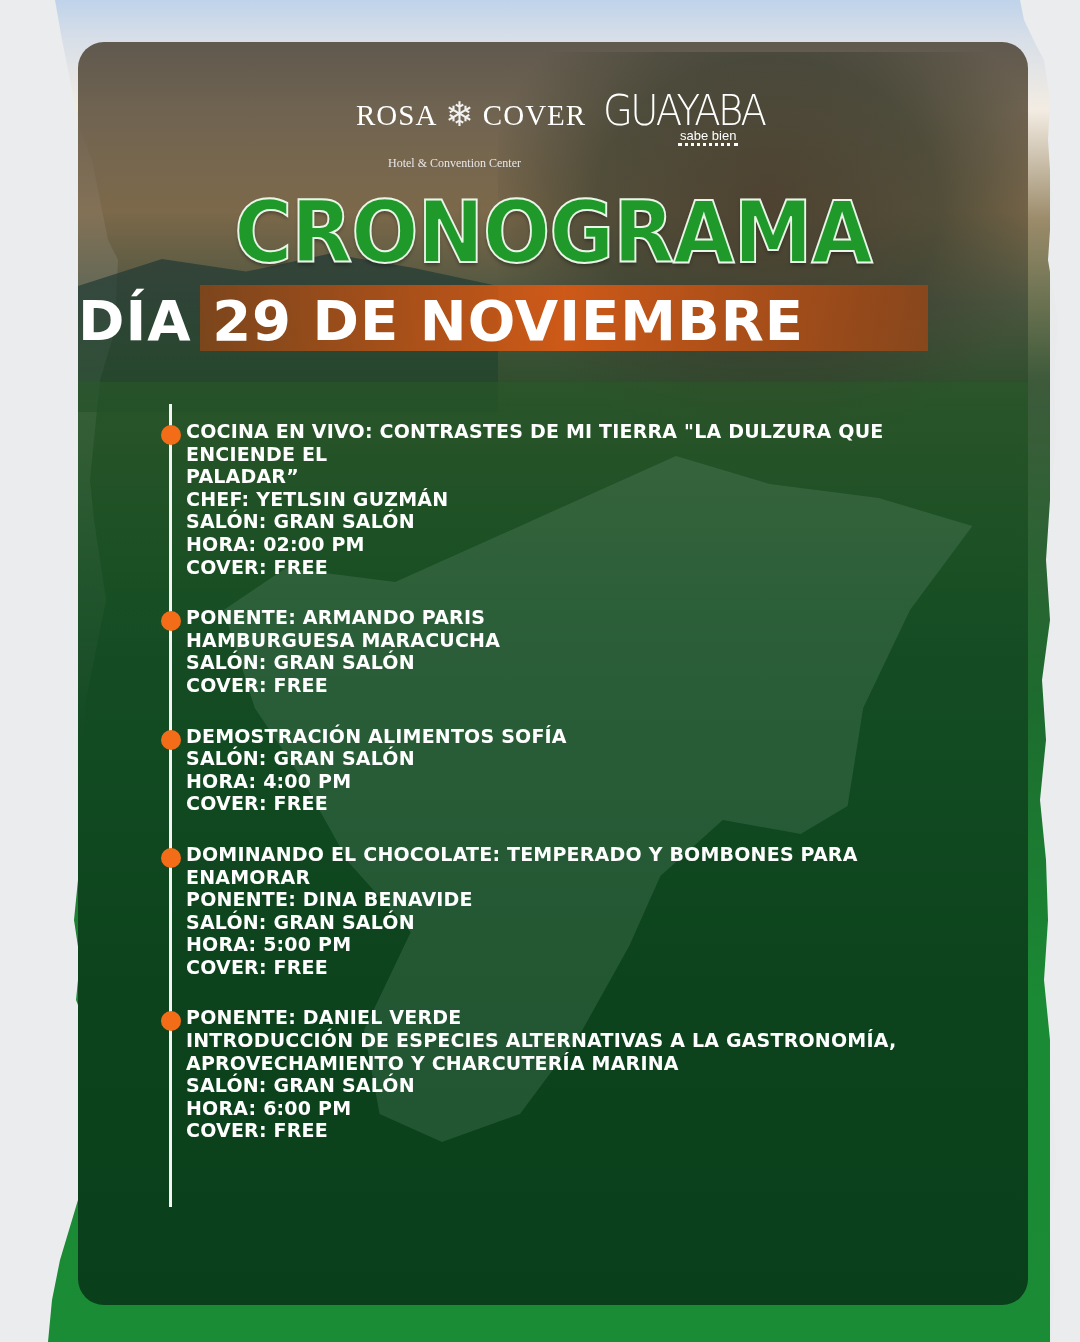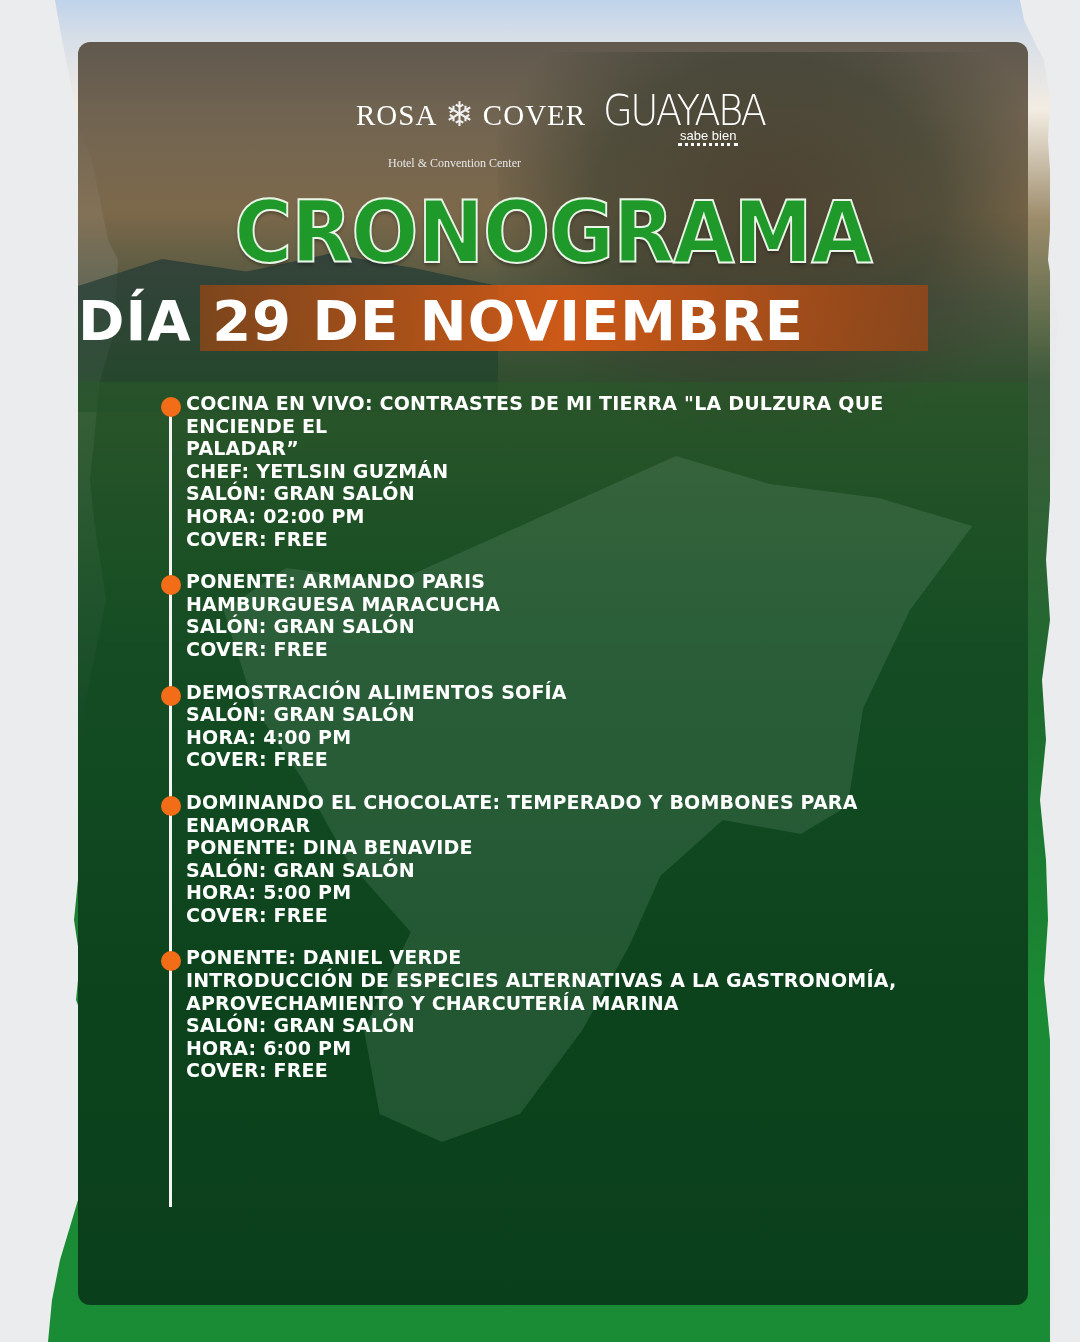--- a/index.html
+++ b/index.html
@@ -20,21 +20,21 @@
       clip-path: polygon(0 0, 55px 0, 62px 40px, 72px 90px, 80px 130px, 92px 160px, 100px 200px, 108px 240px, 118px 260px, 116px 300px, 112px 340px, 100px 380px, 96px 420px, 90px 480px, 94px 520px, 100px 560px, 106px 600px, 96px 650px, 86px 700px, 82px 760px, 80px 820px, 78px 880px, 74px 920px, 80px 960px, 76px 1000px, 92px 1040px, 100px 1080px, 98px 1120px, 86px 1160px, 78px 1200px, 60px 1260px, 52px 1300px, 48px 1342px, 0 1342px);
     }
     .torn-right {
       position: absolute; right: 0; top: 0; width: 90px; height: 1342px;
       background: #ebecee;
       clip-path: polygon(100% 0, 30px 0, 34px 20px, 46px 45px, 54px 60px, 60px 100px, 58px 140px, 62px 200px, 58px 260px, 68px 320px, 64px 380px, 66px 440px, 60px 500px, 56px 560px, 60px 620px, 52px 680px, 56px 740px, 50px 800px, 56px 860px, 58px 920px, 54px 980px, 60px 1040px, 62px 1100px, 66px 1160px, 60px 1220px, 64px 1280px, 62px 1342px, 100% 1342px);
     }
     
     .card {
       position: absolute; left: 78px; top: 42px; width: 950px; height: 1263px;
-      border-radius: 12px; overflow: hidden;
+      border-radius: 26px; overflow: hidden;
       background:
         linear-gradient(180deg, rgba(90,82,70,0.95) 0px, rgba(120,100,70,0.9) 170px, rgba(70,80,60,0.85) 260px, rgba(40,75,40,0.85) 360px, rgba(25,75,35,0.92) 500px, #124a22 700px, #0c431c 950px, #0a3f1b 1263px);
     }
     .mountain {
       position: absolute; left: 420px; top: 10px; width: 540px; height: 380px;
       background: radial-gradient(ellipse at 50% 40%, rgba(70,60,45,0.85) 0%, rgba(55,60,45,0.6) 45%, rgba(40,60,40,0) 75%);
     }
     .mountain-left {
       position: absolute; left: 0; top: 190px; width: 420px; height: 180px;
       background: linear-gradient(180deg, rgba(35,55,55,0.75), rgba(30,70,40,0.6));
@@ -87,21 +87,21 @@
     .date {
       position: absolute; left: 0; top: 246px; width: 950px; text-align: left;
       color: #fff; font-family: "DejaVu Sans", sans-serif; font-weight: bold;
       font-size: 56px; letter-spacing: 1px;
     }
     .timeline-line {
       position: absolute; left: 91px; top: 362px; width: 3px; height: 803px;
       background: #f4f4f4;
     }
     .events { position: absolute; left: 108px; top: 350px; width: 820px; }
-    .event { position: relative; margin-bottom: 20px; }
+    .event { position: relative; margin-bottom: 20px; margin-top: 28px; }
     .dot {
       position: absolute; left: -25px; top: 5px; width: 20px; height: 20px;
       border-radius: 50%; background: #f36d18;
     }
     .line {
       color: #fff; font-family: "DejaVu Sans", sans-serif; font-weight: bold;
       font-size: 19px; line-height: 22.6px; letter-spacing: 0.2px;
       text-transform: uppercase; white-space: pre-wrap;
     }
   </style>

